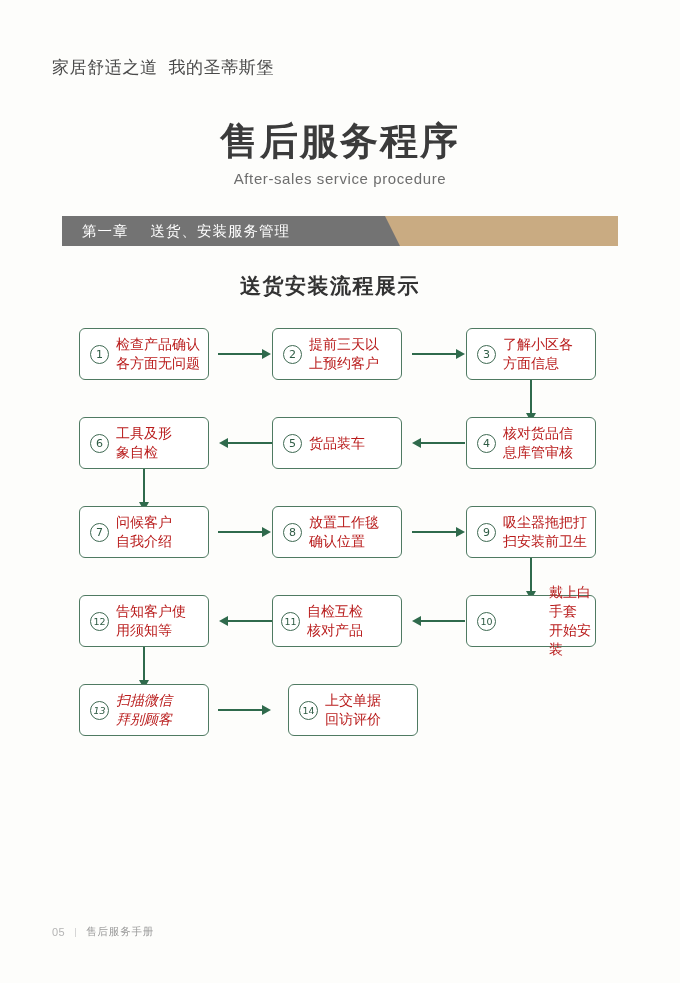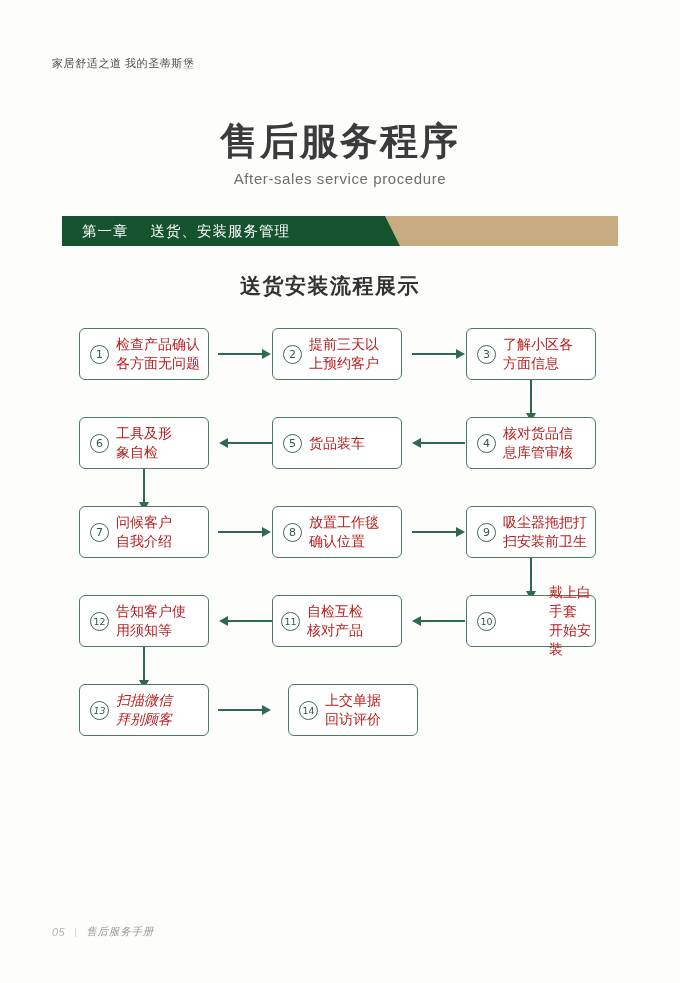--- a/index.html
+++ b/index.html
@@ -15,24 +15,24 @@
   .page {
     position: absolute;
     left: 0; top: 0;
     width: 680px; height: 983px;
     background: #fdfdfb;
   }
   
   .brand {
     position: absolute;
     left: 52px; top: 56px;
-    font-size: 11px;
+    font-size: 17px;
     letter-spacing: 0.6px;
     color: #4a4a4a;
-    font-family: Liberation Serif, serif;
+    font-family: Liberation Mono, monospace;
     white-space: nowrap;
   }
   
   .title-zh {
     position: absolute;
     left: 0; top: 116px;
     width: 680px;
     text-align: center;
     font-size: 38px;
     font-weight: bold;
@@ -52,21 +52,21 @@
   }
   
   .chapter-bar {
     position: absolute;
     left: 62px; top: 216px;
     width: 556px; height: 30px;
     display: flex;
   }
   .chapter-left {
     flex: 0 0 338px;
-    background: #14532d;
+    background: #737373;
     display: flex;
     align-items: center;
     padding-left: 20px;
     color: #ffffff;
     font-size: 14.5px;
     letter-spacing: 1px;
     font-family: "DejaVu Sans", sans-serif;
     position: relative;
   }
   .chapter-left-label { margin-right: 22px; }
@@ -167,21 +167,20 @@
     border-left: 5px solid transparent;
     border-right: 5px solid transparent;
     border-top: 9px solid #2f6a4c;
   }
   
   .footer {
     position: absolute;
     left: 52px; bottom: 44px;
     display: flex;
     align-items: center;
-    font-style: italic;
   }
   .footer-num {
     font-size: 11px;
     color: #b4b4b4;
     font-family: "Liberation Sans", sans-serif;
     margin-right: 10px;
     letter-spacing: 0.5px;
   }
   .footer-sep {
     width: 1px; height: 9px;

